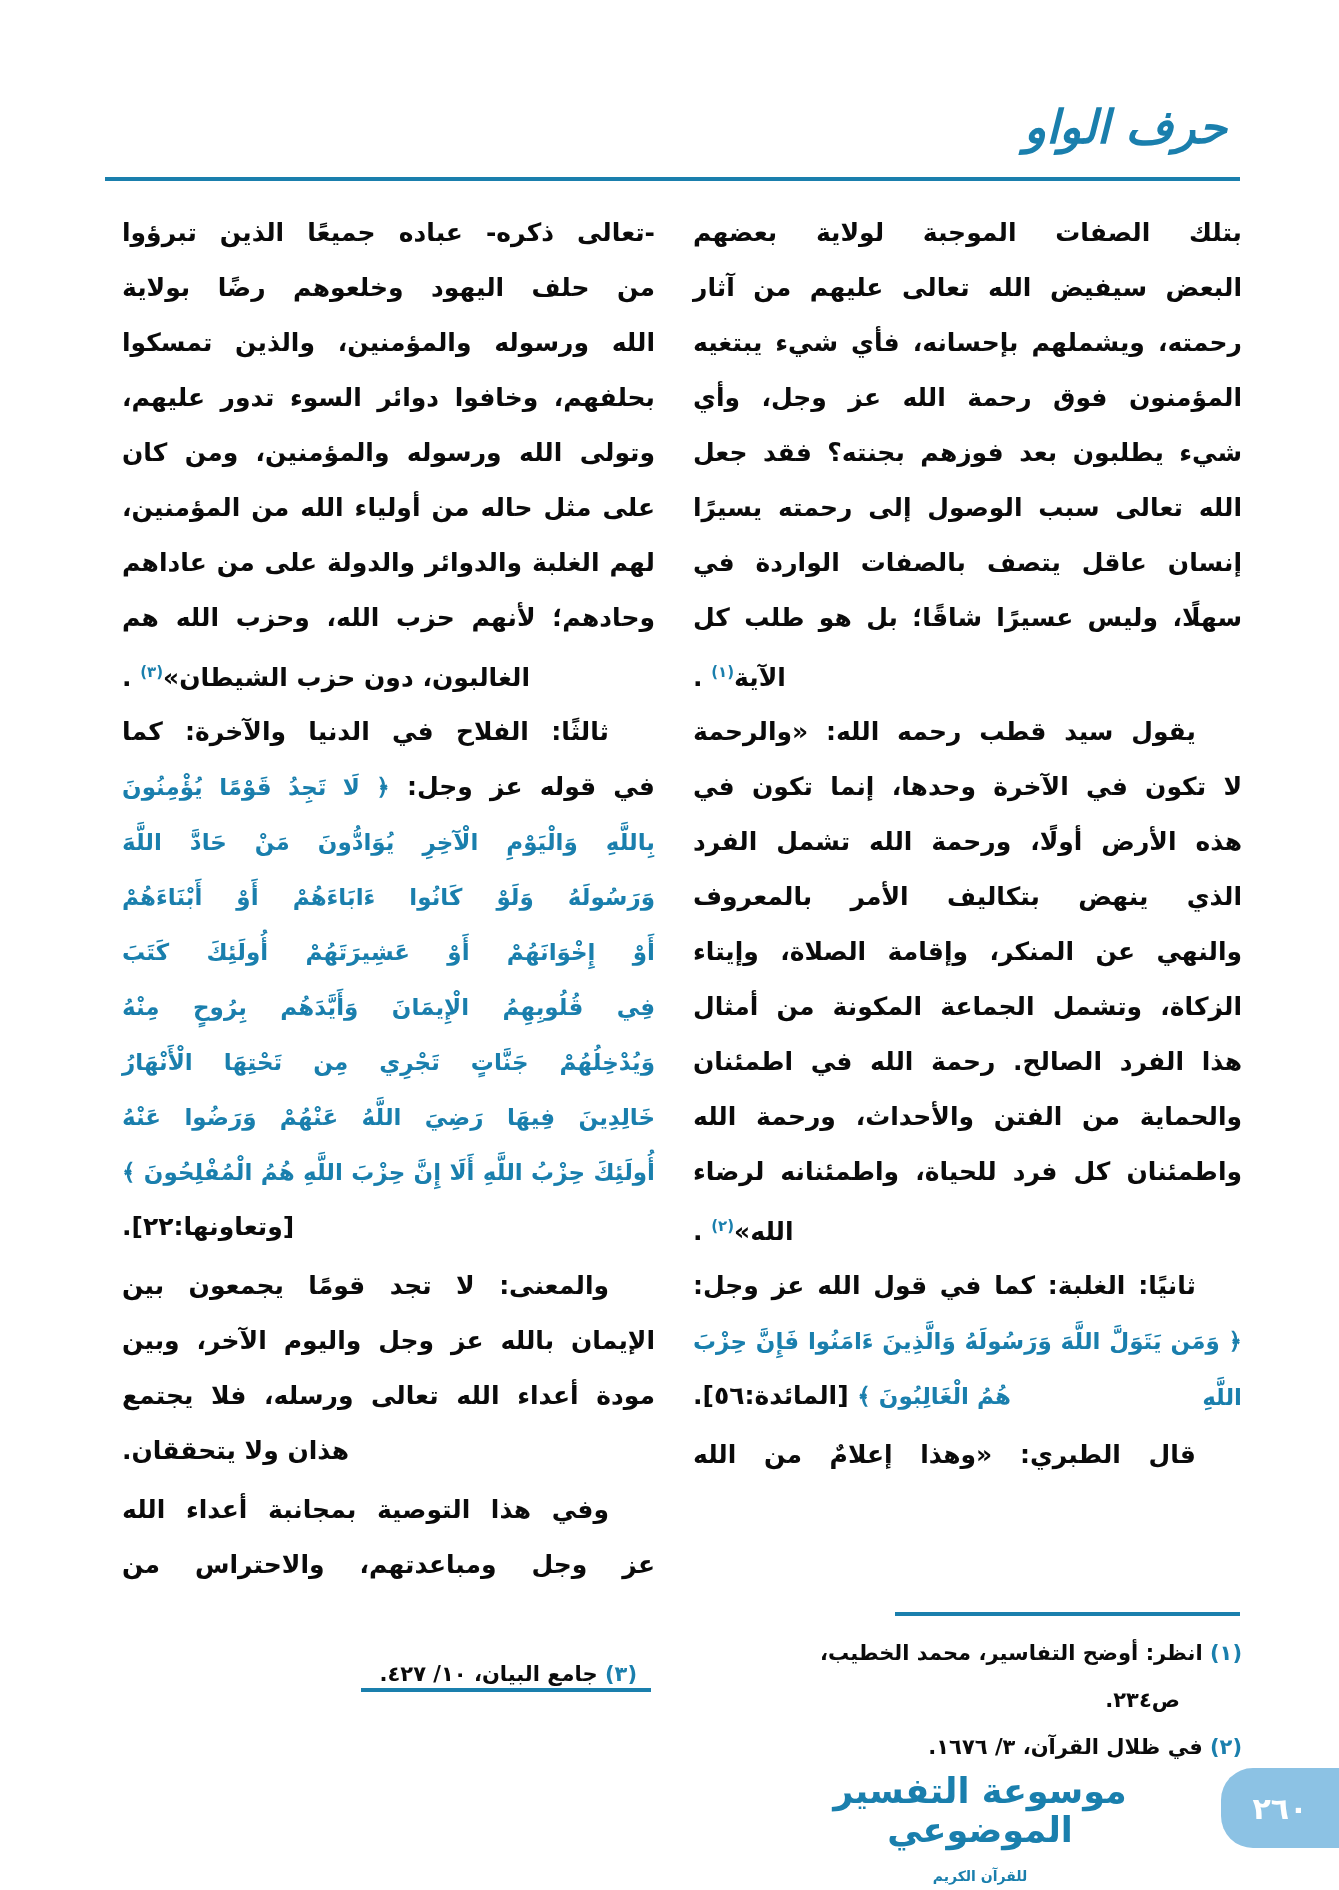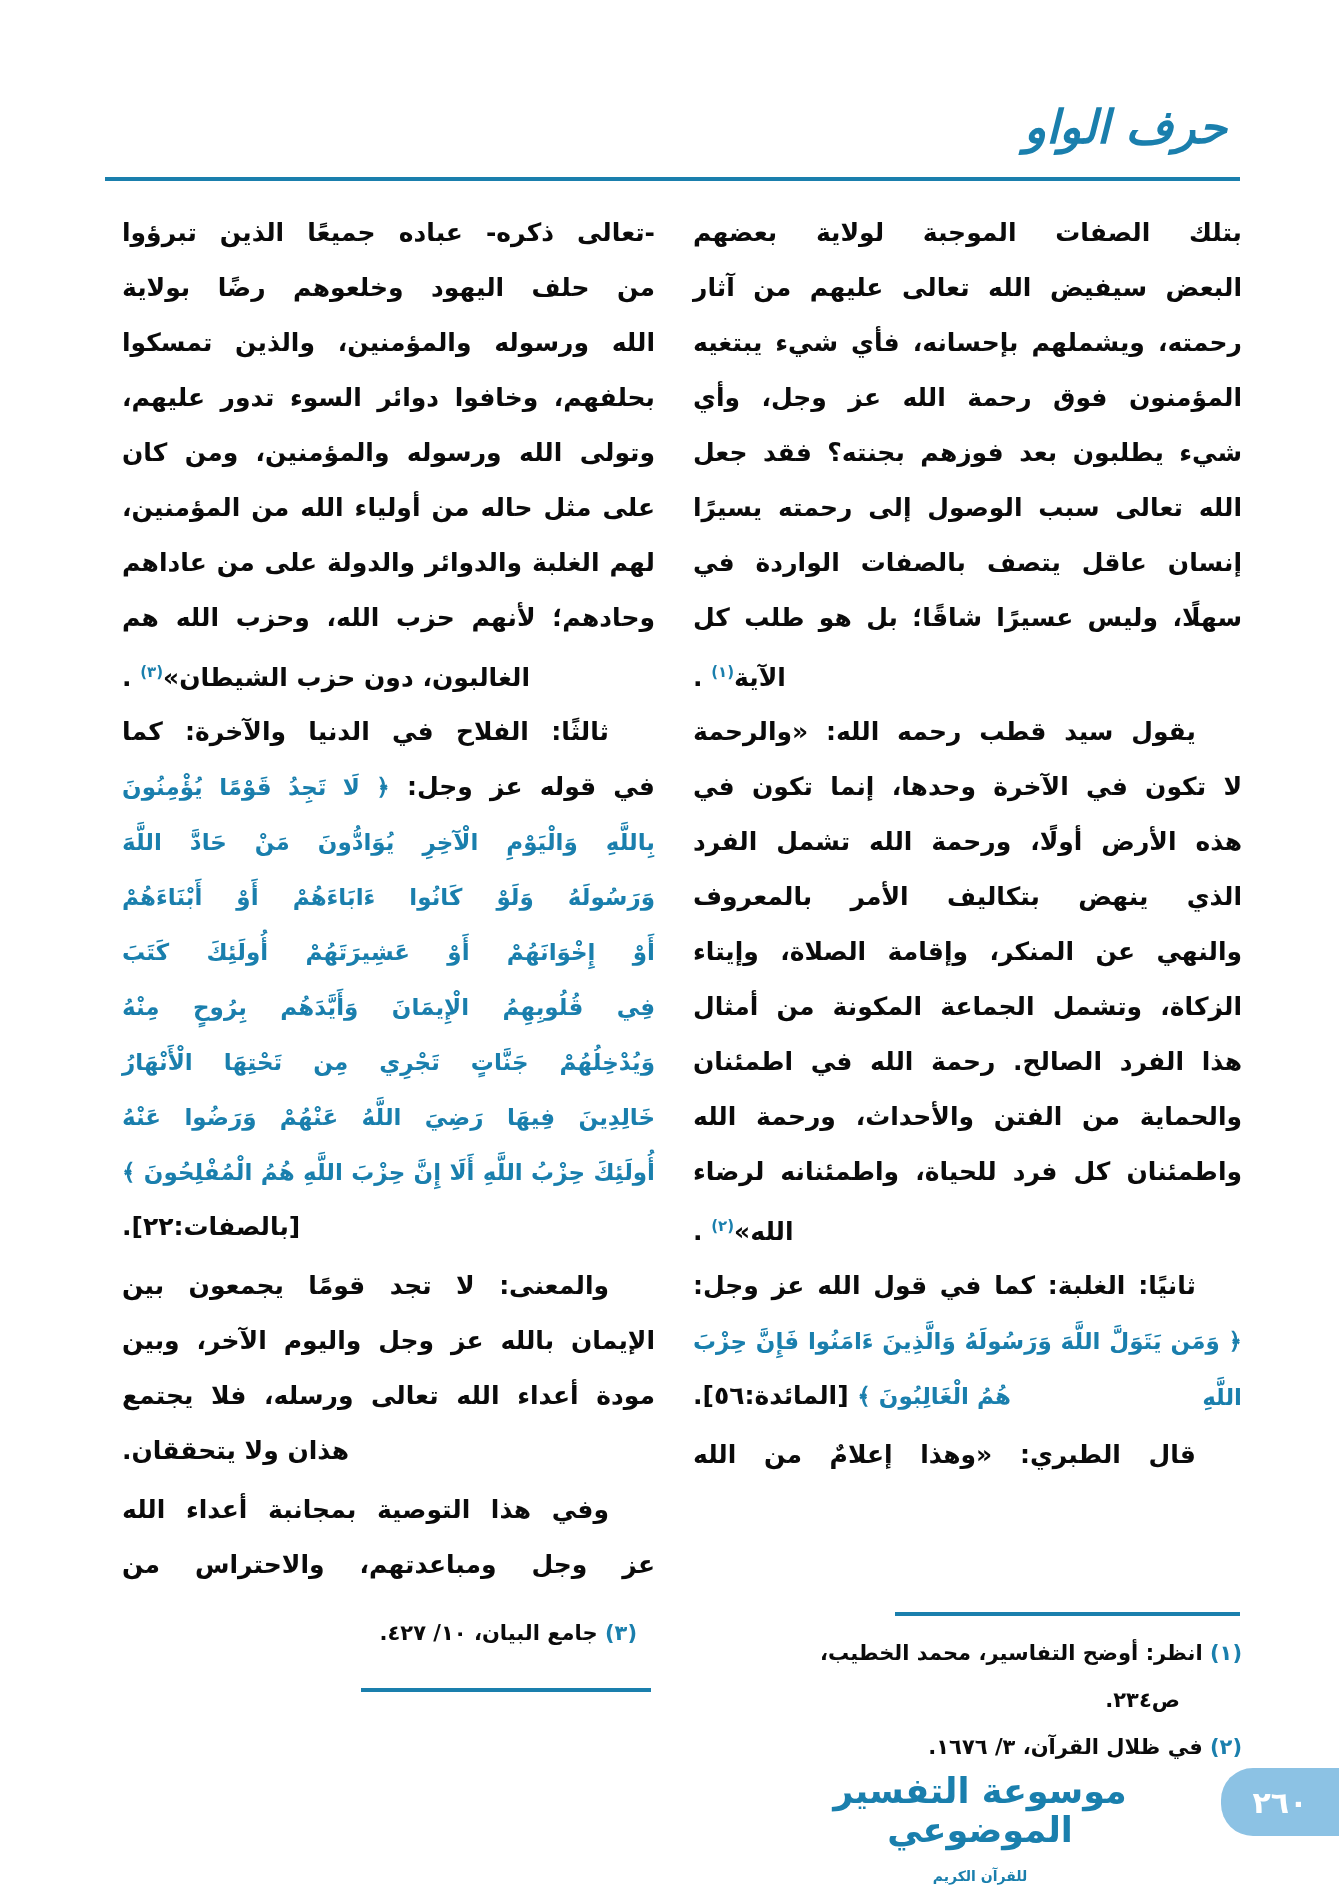--- a/index.html
+++ b/index.html
@@ -37,39 +37,39 @@
   .seg-b{color:#0b0b0b;}
   .seg-q{color:var(--accent);font-size:23px;}
   .seg-m{color:var(--accent);font-size:15px;vertical-align:9px;letter-spacing:1px;}
 
   
   .fn-sep{position:absolute;height:4px;background:var(--accent);}
   .fn-sep-right{top:1612px;right:99px;width:345px;}
   .fn-sep-left {top:1688px;right:688px;width:290px;}
   .fnblock{position:absolute;direction:rtl;}
   .fnblock-right{top:1630px;left:693px;width:549px;}
-  .fnblock-left {top:1610px;left:122px;width:515px;}
+  .fnblock-left {top:1651px;left:122px;width:515px;}
   .fnblock .line{
     height:47px;line-height:47px;font-size:21px;
     text-align:right;text-align-last:right;
   }
   .fnblock .line.cont{padding-right:62px;}
   .seg-fm{color:var(--accent);font-size:21px;}
   .seg-fb{color:#0b0b0b;font-size:21px;}
 
   
   .logo{
     position:absolute;top:1772px;left:770px;width:420px;
     text-align:center;color:var(--accent);line-height:1.1;
   }
   .logo .l1{font-size:35px;font-weight:bold;letter-spacing:-1px;text-align:center;}
   .logo .l2{font-size:14px;font-weight:bold;margin-top:20px;}
 
   .page-badge{
-    position:absolute;top:1768px;right:0;width:118px;height:68px;
+    position:absolute;top:1768px;right:0;width:118px;height:80px;
     background:var(--badge);border-radius:32px 0 0 32px;
     display:flex;align-items:center;justify-content:center;
   }
   .page-badge span{
     color:#ffffff;font-size:30px;font-weight:bold;letter-spacing:4px;
   }
 </style>
 </head>
 <body style="--accent: #1a7fad; --badge: #8cc2e4;">
 
@@ -117,21 +117,21 @@
       <div class="line end"><span class="seg-b">الغالبون، دون حزب الشيطان»</span><span class="seg-m">(٣)</span><span class="seg-b"> .</span></div>
       <div class="line ind"><span class="seg-b">ثالثًا: الفلاح في الدنيا والآخرة: كما</span></div>
       <div class="line"><span class="seg-b">في قوله عز وجل: </span><span class="seg-q">﴿ لَا تَجِدُ قَوْمًا يُؤْمِنُونَ</span></div>
       <div class="line"><span class="seg-q">بِاللَّهِ وَالْيَوْمِ الْآخِرِ يُوَادُّونَ مَنْ حَادَّ اللَّهَ</span></div>
       <div class="line"><span class="seg-q">وَرَسُولَهُ وَلَوْ كَانُوا ءَابَاءَهُمْ أَوْ أَبْنَاءَهُمْ</span></div>
       <div class="line"><span class="seg-q">أَوْ إِخْوَانَهُمْ أَوْ عَشِيرَتَهُمْ أُولَئِكَ كَتَبَ</span></div>
       <div class="line"><span class="seg-q">فِي قُلُوبِهِمُ الْإِيمَانَ وَأَيَّدَهُم بِرُوحٍ مِنْهُ</span></div>
       <div class="line"><span class="seg-q">وَيُدْخِلُهُمْ جَنَّاتٍ تَجْرِي مِن تَحْتِهَا الْأَنْهَارُ</span></div>
       <div class="line"><span class="seg-q">خَالِدِينَ فِيهَا رَضِيَ اللَّهُ عَنْهُمْ وَرَضُوا عَنْهُ</span></div>
       <div class="line"><span class="seg-q">أُولَئِكَ حِزْبُ اللَّهِ أَلَا إِنَّ حِزْبَ اللَّهِ هُمُ الْمُفْلِحُونَ ﴾</span></div>
-      <div class="line end"><span class="seg-b">[بالصفات:٢٢].</span></div>
+      <div class="line end"><span class="seg-b">[وتعاونها:٢٢].</span></div>
       <div class="line ind"><span class="seg-b">والمعنى: لا تجد قومًا يجمعون بين</span></div>
       <div class="line"><span class="seg-b">الإيمان بالله عز وجل واليوم الآخر، وبين</span></div>
       <div class="line"><span class="seg-b">مودة أعداء الله تعالى ورسله، فلا يجتمع</span></div>
       <div class="line end"><span class="seg-b">هذان ولا يتحققان.</span></div>
       <div class="line ind"><span class="seg-b">وفي هذا التوصية بمجانبة أعداء الله</span></div>
       <div class="line"><span class="seg-b">عز وجل ومباعدتهم، والاحتراس من</span></div>
     </div>
 
   <div class="fn-sep fn-sep-right"></div>
   <div class="fnblock fnblock-right">

